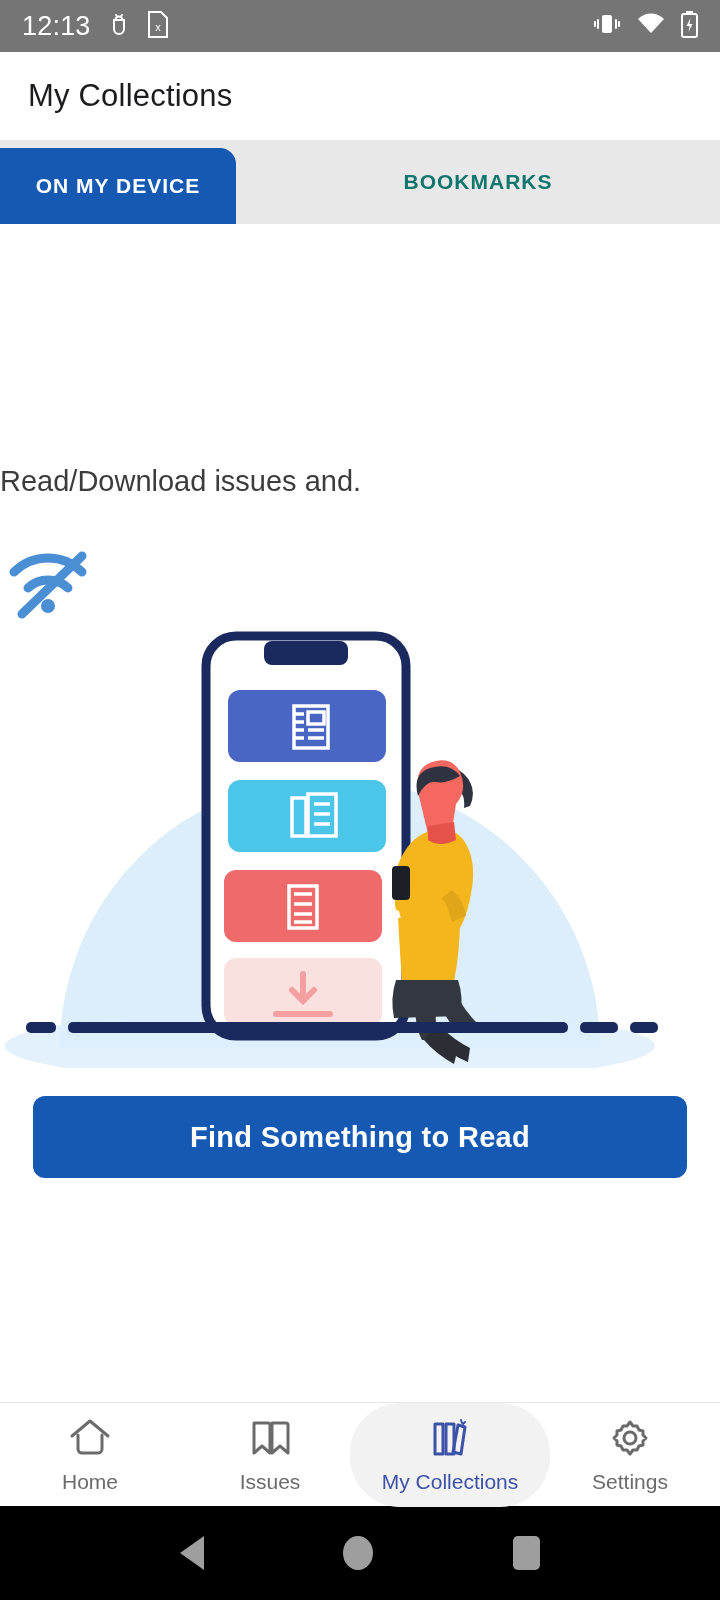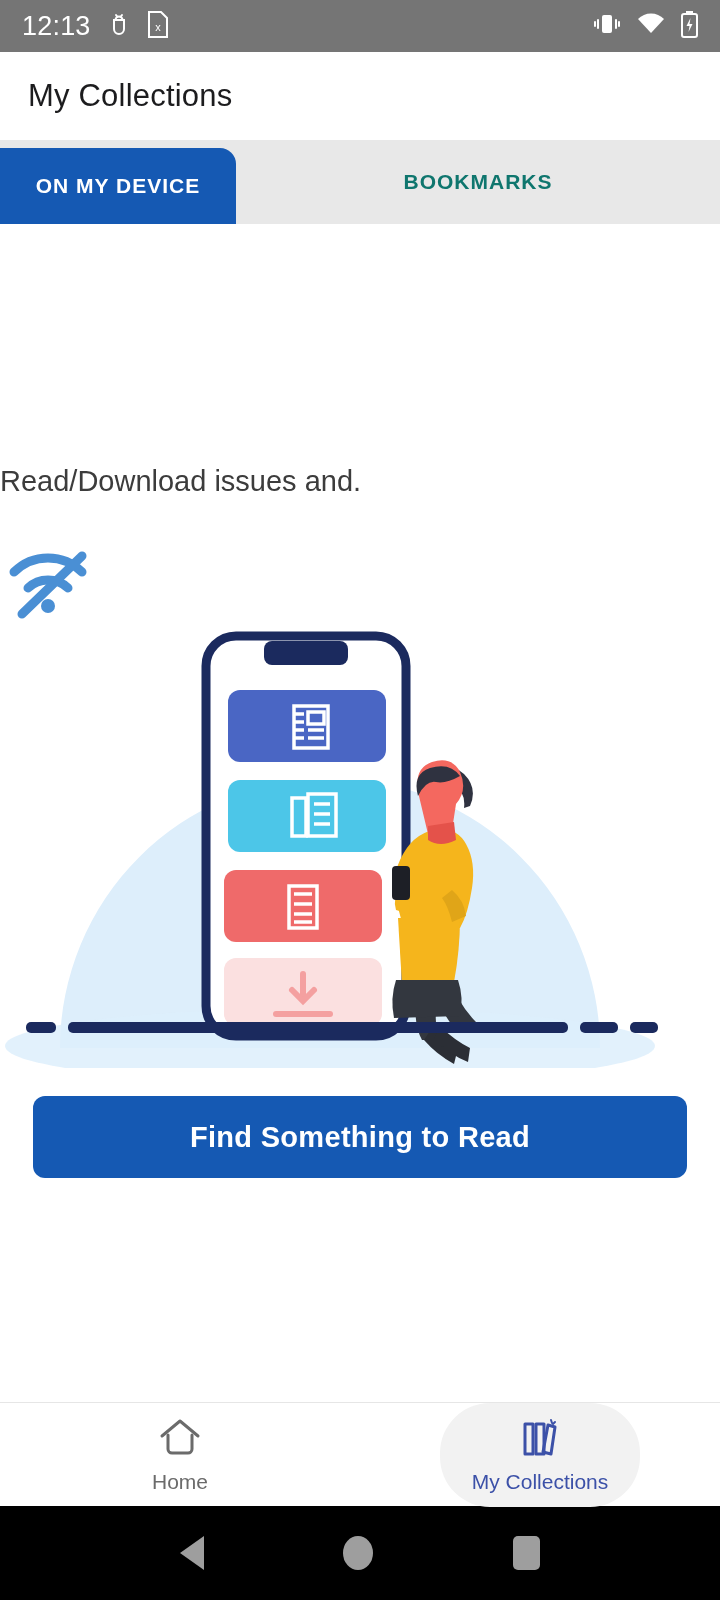--- a/index.html
+++ b/index.html
@@ -287,34 +287,52 @@
     <div class="nav-item">
       <span class="nav-icon">
         <svg width="46" height="44" viewBox="0 0 46 44" fill="none" stroke="#6b6b6b" stroke-width="3" stroke-linejoin="round" stroke-linecap="round">
           <path d="M5 20L23 5l18 15"></path>
           <path d="M11 19v14a4 4 0 0 0 4 4h16a4 4 0 0 0 4-4V19"></path>
         </svg>
       </span>
       <span class="nav-label">Home</span>
     </div>
 
+    <div class="nav-item">
+      <span class="nav-icon">
+        <svg width="46" height="44" viewBox="0 0 46 44" fill="none" stroke="#6b6b6b" stroke-width="3" stroke-linejoin="round">
+          <path d="M7 7h14a2 2 0 0 1 2 2v28l-8-7-8 7V9a2 2 0 0 1 2-2z"></path>
+          <path d="M25 7h14a2 2 0 0 1 2 2v28l-8-7-8 7V9a2 2 0 0 1 2-2z"></path>
+        </svg>
+      </span>
+      <span class="nav-label">Issues</span>
+    </div>
 
     <div class="nav-item active">
       <span class="pill"></span>
       <span class="nav-icon">
         <svg width="46" height="44" viewBox="0 0 46 44" fill="none" stroke="#3c51a8" stroke-width="3" stroke-linejoin="round">
           <rect x="8" y="8" width="8" height="30"></rect>
           <rect x="19" y="8" width="8" height="30"></rect>
           <path d="M31 9l7 2-4 27-8-2z"></path>
           <path d="M34 4l1 3M38 6l-2 2" stroke-linecap="round" stroke-width="2"></path>
         </svg>
       </span>
       <span class="nav-label">My Collections</span>
     </div>
 
+    <div class="nav-item">
+      <span class="nav-icon">
+        <svg width="46" height="44" viewBox="0 0 46 44" fill="none" stroke="#6b6b6b" stroke-width="3" stroke-linejoin="round">
+          <path d="M23 6l3 4h4l2 4 4 1v4l3 3-3 3v4l-4 1-2 4h-4l-3 4-3-4h-4l-2-4-4-1v-4l-3-3 3-3v-4l4-1 2-4h4z"></path>
+          <circle cx="23" cy="22" r="6"></circle>
+        </svg>
+      </span>
+      <span class="nav-label">Settings</span>
+    </div>
 
   </div>
 
   <div class="system-nav">
     <div class="sysbtn">
         <div class="tri-back"></div>
       </div>
     <div class="sysbtn">
         <div class="circle-home"></div>
       </div>

